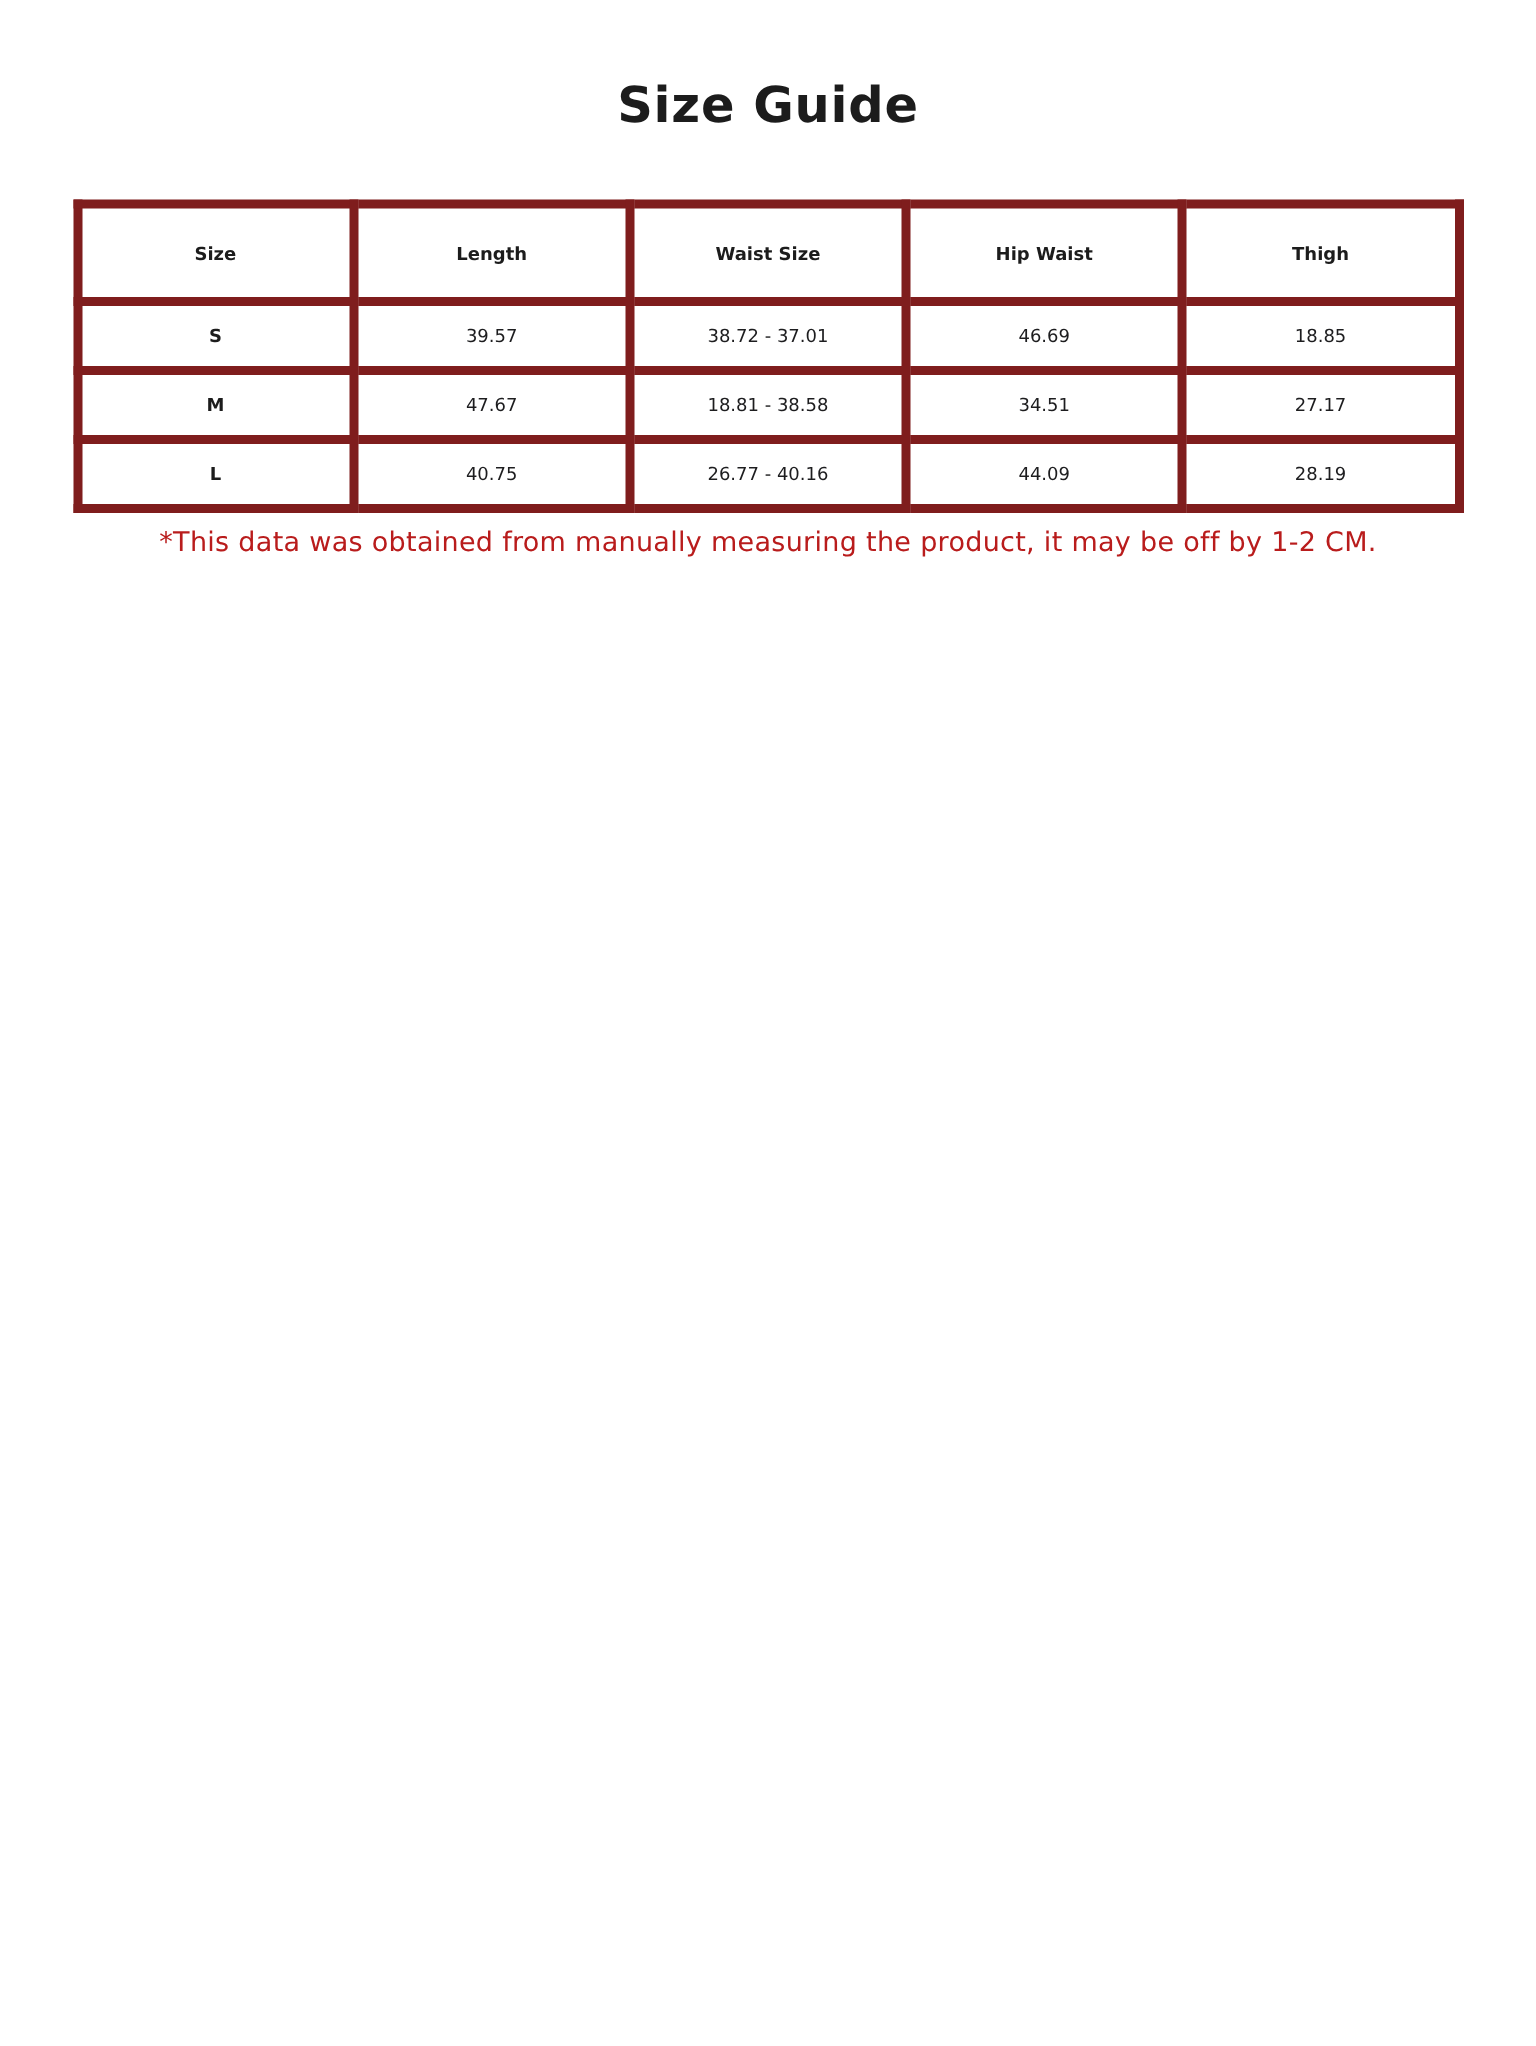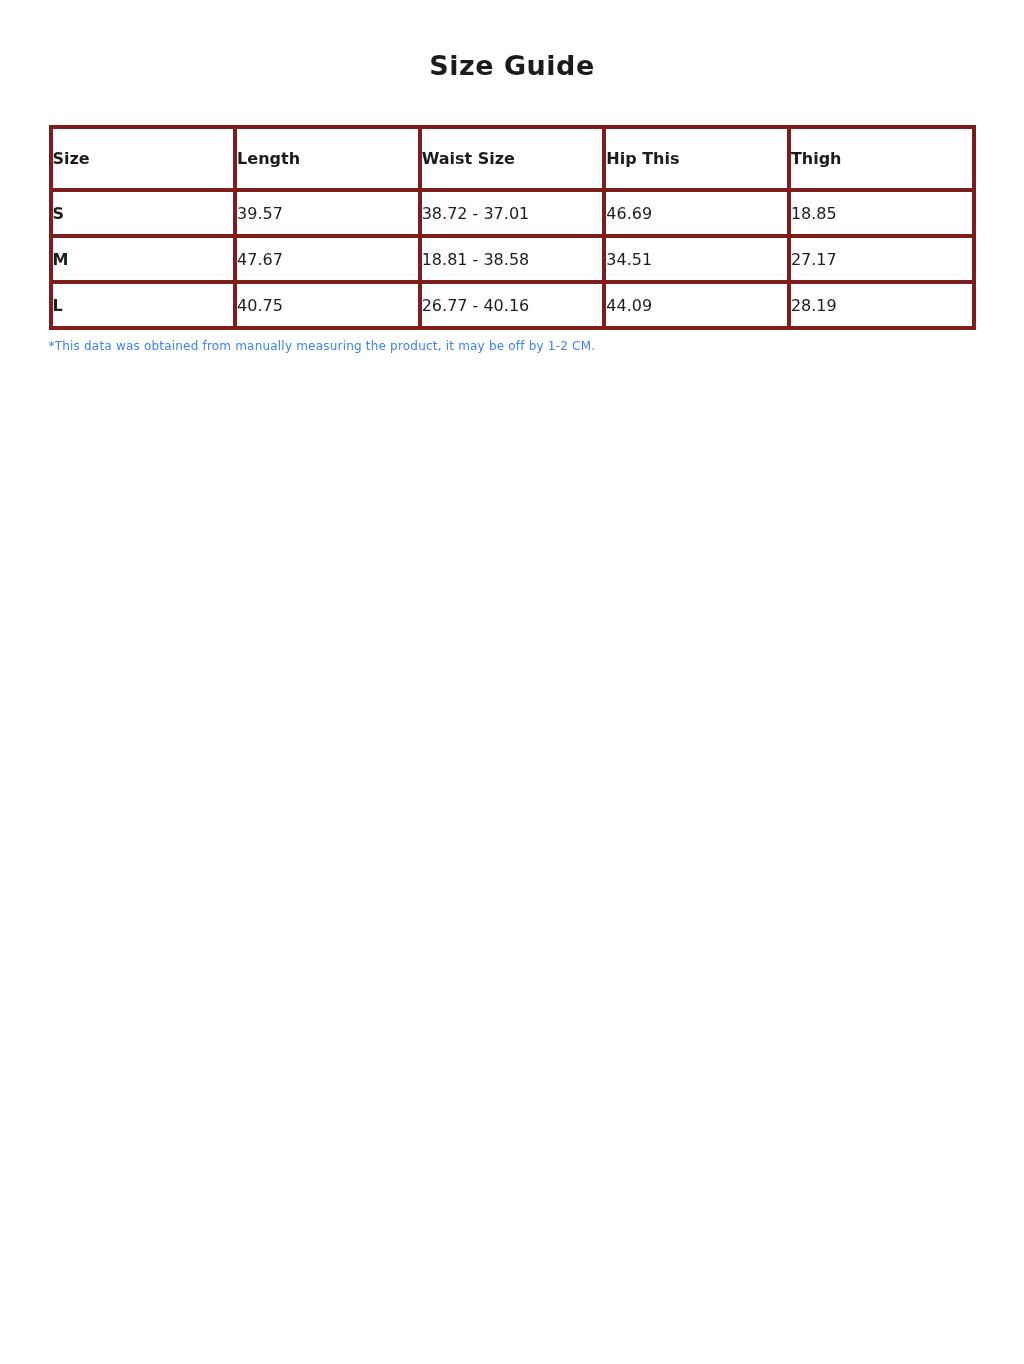--- a/index.html
+++ b/index.html
@@ -10,78 +10,79 @@
   body {
     width: 1024px;
     height: 1364px;
     font-family: "DejaVu Sans", "Liberation Sans", sans-serif;
     color: #1d1d1f;
     overflow: hidden;
   }
   .page-title {
     padding-top: 50px;
     text-align: center;
-    font-size: 27px;
+    font-size: 33px;
     font-weight: bold;
     color: #1c1c1c;
     letter-spacing: 0.5px;
   }
   .table-wrap {
     width: 927px;
     margin: 44px auto 0 auto;
   }
   table.size-guide {
     width: 100%;
     border-collapse: collapse;
     table-layout: fixed;
   }
   table.size-guide th,
   table.size-guide td {
-    border: 4px solid #7f1d1d;
-    text-align: left;
+    border: 6px solid #7f1d1d;
+    text-align: center;
     vertical-align: middle;
-    font-size: 16px;
+    font-size: 12px;
     padding: 0;
   }
   table.size-guide thead th {
     height: 59px;
     font-weight: bold;
     color: #1c1c1c;
   }
   table.size-guide tbody tr {
     height: 46px;
   }
   table.size-guide tbody th.size-label {
     font-weight: bold;
     color: #1c1c1c;
   }
   table.size-guide tbody td {
     font-weight: normal;
     color: #1d1d1f;
   }
   .footnote {
     margin-top: 9px;
-    font-size: 12px;
-    color: #3b82f6;
+    text-align: center;
+    font-size: 18px;
+    color: #b91c1c;
     letter-spacing: 0.2px;
   }
 </style>
 </head>
 <body>
 
 <div class="page-title">Size Guide</div>
 
 <div class="table-wrap">
   <table class="size-guide">
     <thead>
       <tr>
         <th>Size</th>
         <th>Length</th>
         <th>Waist Size</th>
-        <th>Hip This</th>
+        <th>Hip Waist</th>
         <th>Thigh</th>
       </tr>
     </thead>
     <tbody>
       <tr>
         <th class="size-label">S</th>
         <td>39.57</td>
         <td>38.72 - 37.01</td>
         <td>46.69</td>
         <td>18.85</td>

